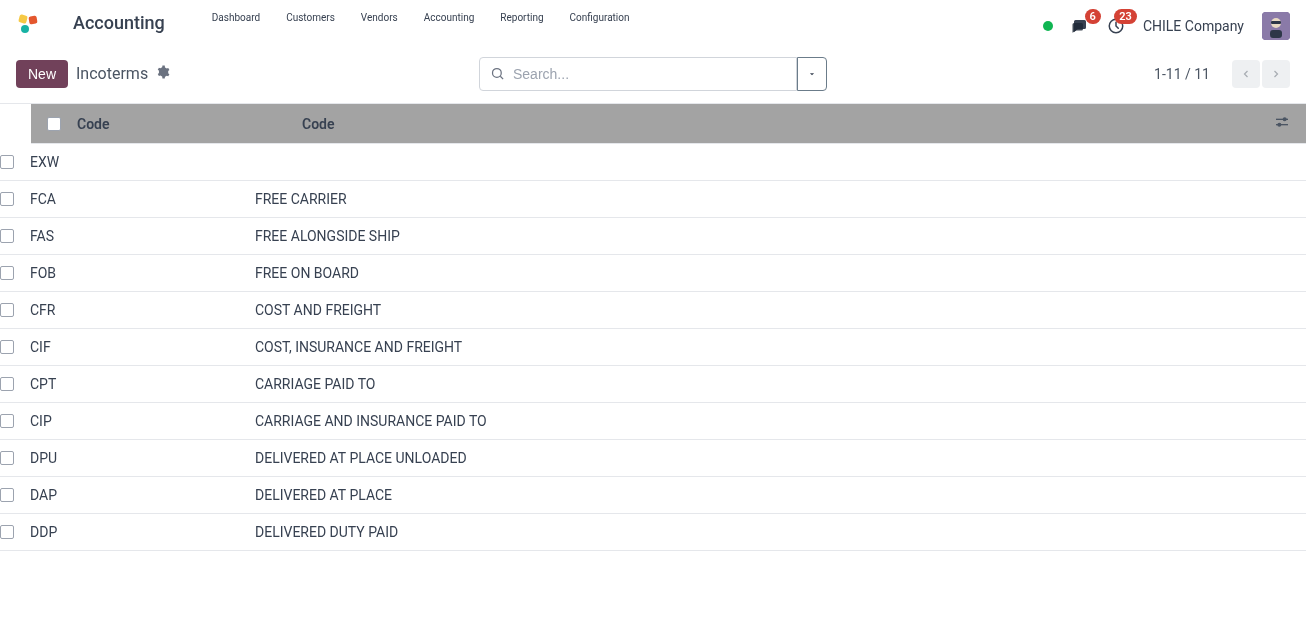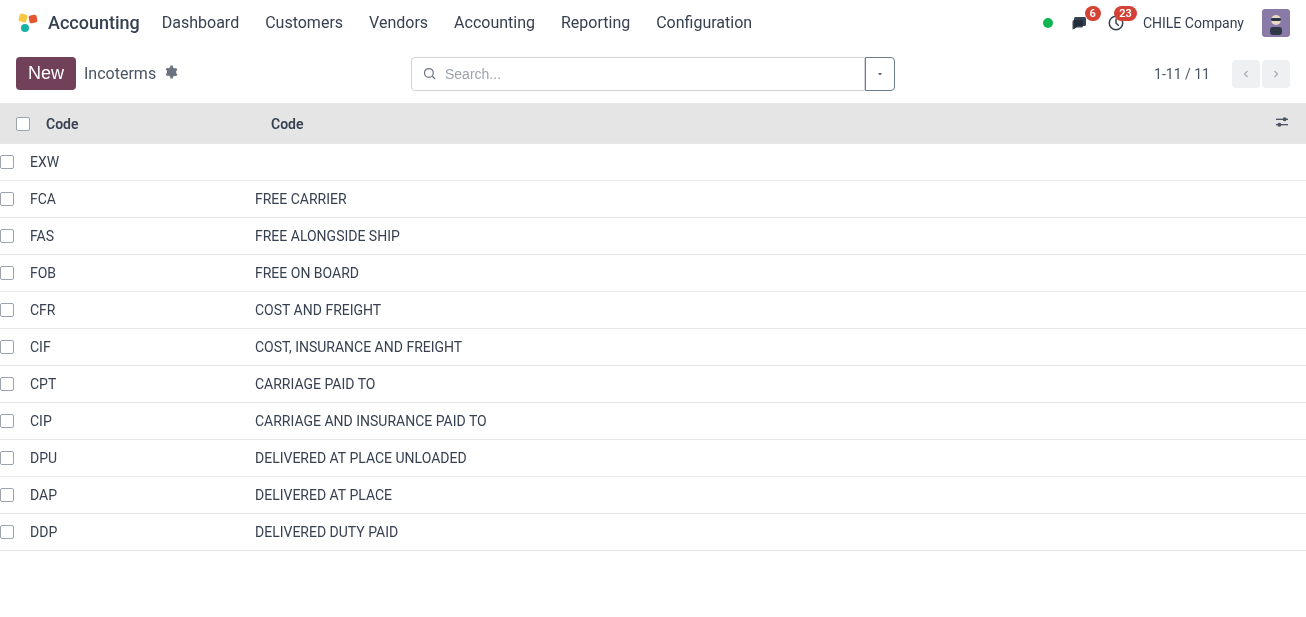--- a/index.html
+++ b/index.html
@@ -6,42 +6,43 @@
     body {
       font-family: -apple-system, BlinkMacSystemFont, "Segoe UI", Roboto, "Helvetica Neue", Arial, sans-serif;
       font-size: 14px;
       color: #374151;
       background: #fff;
       width: 1306px;
     }
     
     .topnav {
       display: flex;
-      align-items: center;
+      align-items: flex-start;
       height: 46px;
       padding: 12px 16px;
       border-bottom: 1px solid transparent;
+      gap: 25px;
     }
     .logo {
       width: 24px; height: 24px; margin-right: 8px;
       display: inline-flex; align-items: center; justify-content: center;
     }
     .app-title {
       font-size: 18px;
       color: #374151;
       font-weight: 500;
       margin-right: 22px;
     }
     .menu {
       display: flex;
       gap: 26px;
     }
     .menu-item {
       color: #374151;
-      font-size: 16px;
+      font-size: 10px;
       cursor: pointer;
     }
     .topnav-spacer { flex: 1; }
     .topnav-right {
       display: flex;
       align-items: center;
       gap: 18px;
     }
     .status-dot {
       width: 10px; height: 10px; border-radius: 50%; background: #10b552;
@@ -81,21 +82,21 @@
       padding: 12px 16px 14px 16px;
       position: relative;
       border-bottom: 1px solid #e5e7eb;
       height: 58px;
     }
     .btn-new {
       background: #71415a;
       color: #fff;
       border: none;
       padding: 6px 12px;
-      font-size: 18px;
+      font-size: 14px;
       font-weight: 500;
       border-radius: 4px;
       cursor: pointer;
       margin-right: 8px;
     }
     .breadcrumb-title {
       font-size: 16px;
       color: #4b5563;
       margin-right: 8px;
     }
@@ -110,21 +111,21 @@
       display: flex;
       align-items: center;
     }
     .search-box {
       display: flex;
       align-items: center;
       border: 1px solid #d1d5db;
       border-radius: 4px 0 0 4px;
       padding: 0 10px;
       height: 34px;
-      width: 454px;
+      width: 318px;
       background: #fff;
     }
     .search-box input {
       border: none;
       outline: none;
       flex: 1;
       font-size: 14px;
       color: #374151;
       margin-left: 8px;
     }
@@ -157,26 +158,27 @@
       background: #eef0f2;
       border-radius: 4px;
       display: flex; align-items: center; justify-content: center;
       cursor: pointer;
       color: #a8adb3;
     }
     
     .table-header {
       display: flex;
       align-items: center;
-      background: #e5e5e5;
+      background: #a3a3a3;
       padding: 10px 16px;
       font-weight: 600;
       color: #374151;
       border-bottom: 1px solid #e5e7eb;
       font-size: 14px;
+      margin-left: 31px;
     }
     .col-check { width: 30px; display: flex; align-items: center; }
     .col-code { width: 225px; }
     .col-name { flex: 1; }
     .col-actions { width: 30px; display: flex; justify-content: flex-end; }
     .checkbox {
       width: 14px; height: 14px; border: 1.5px solid #9ca3af; border-radius: 2px; background: #fff; cursor: pointer;
     }
     .table-row {
       display: flex;

